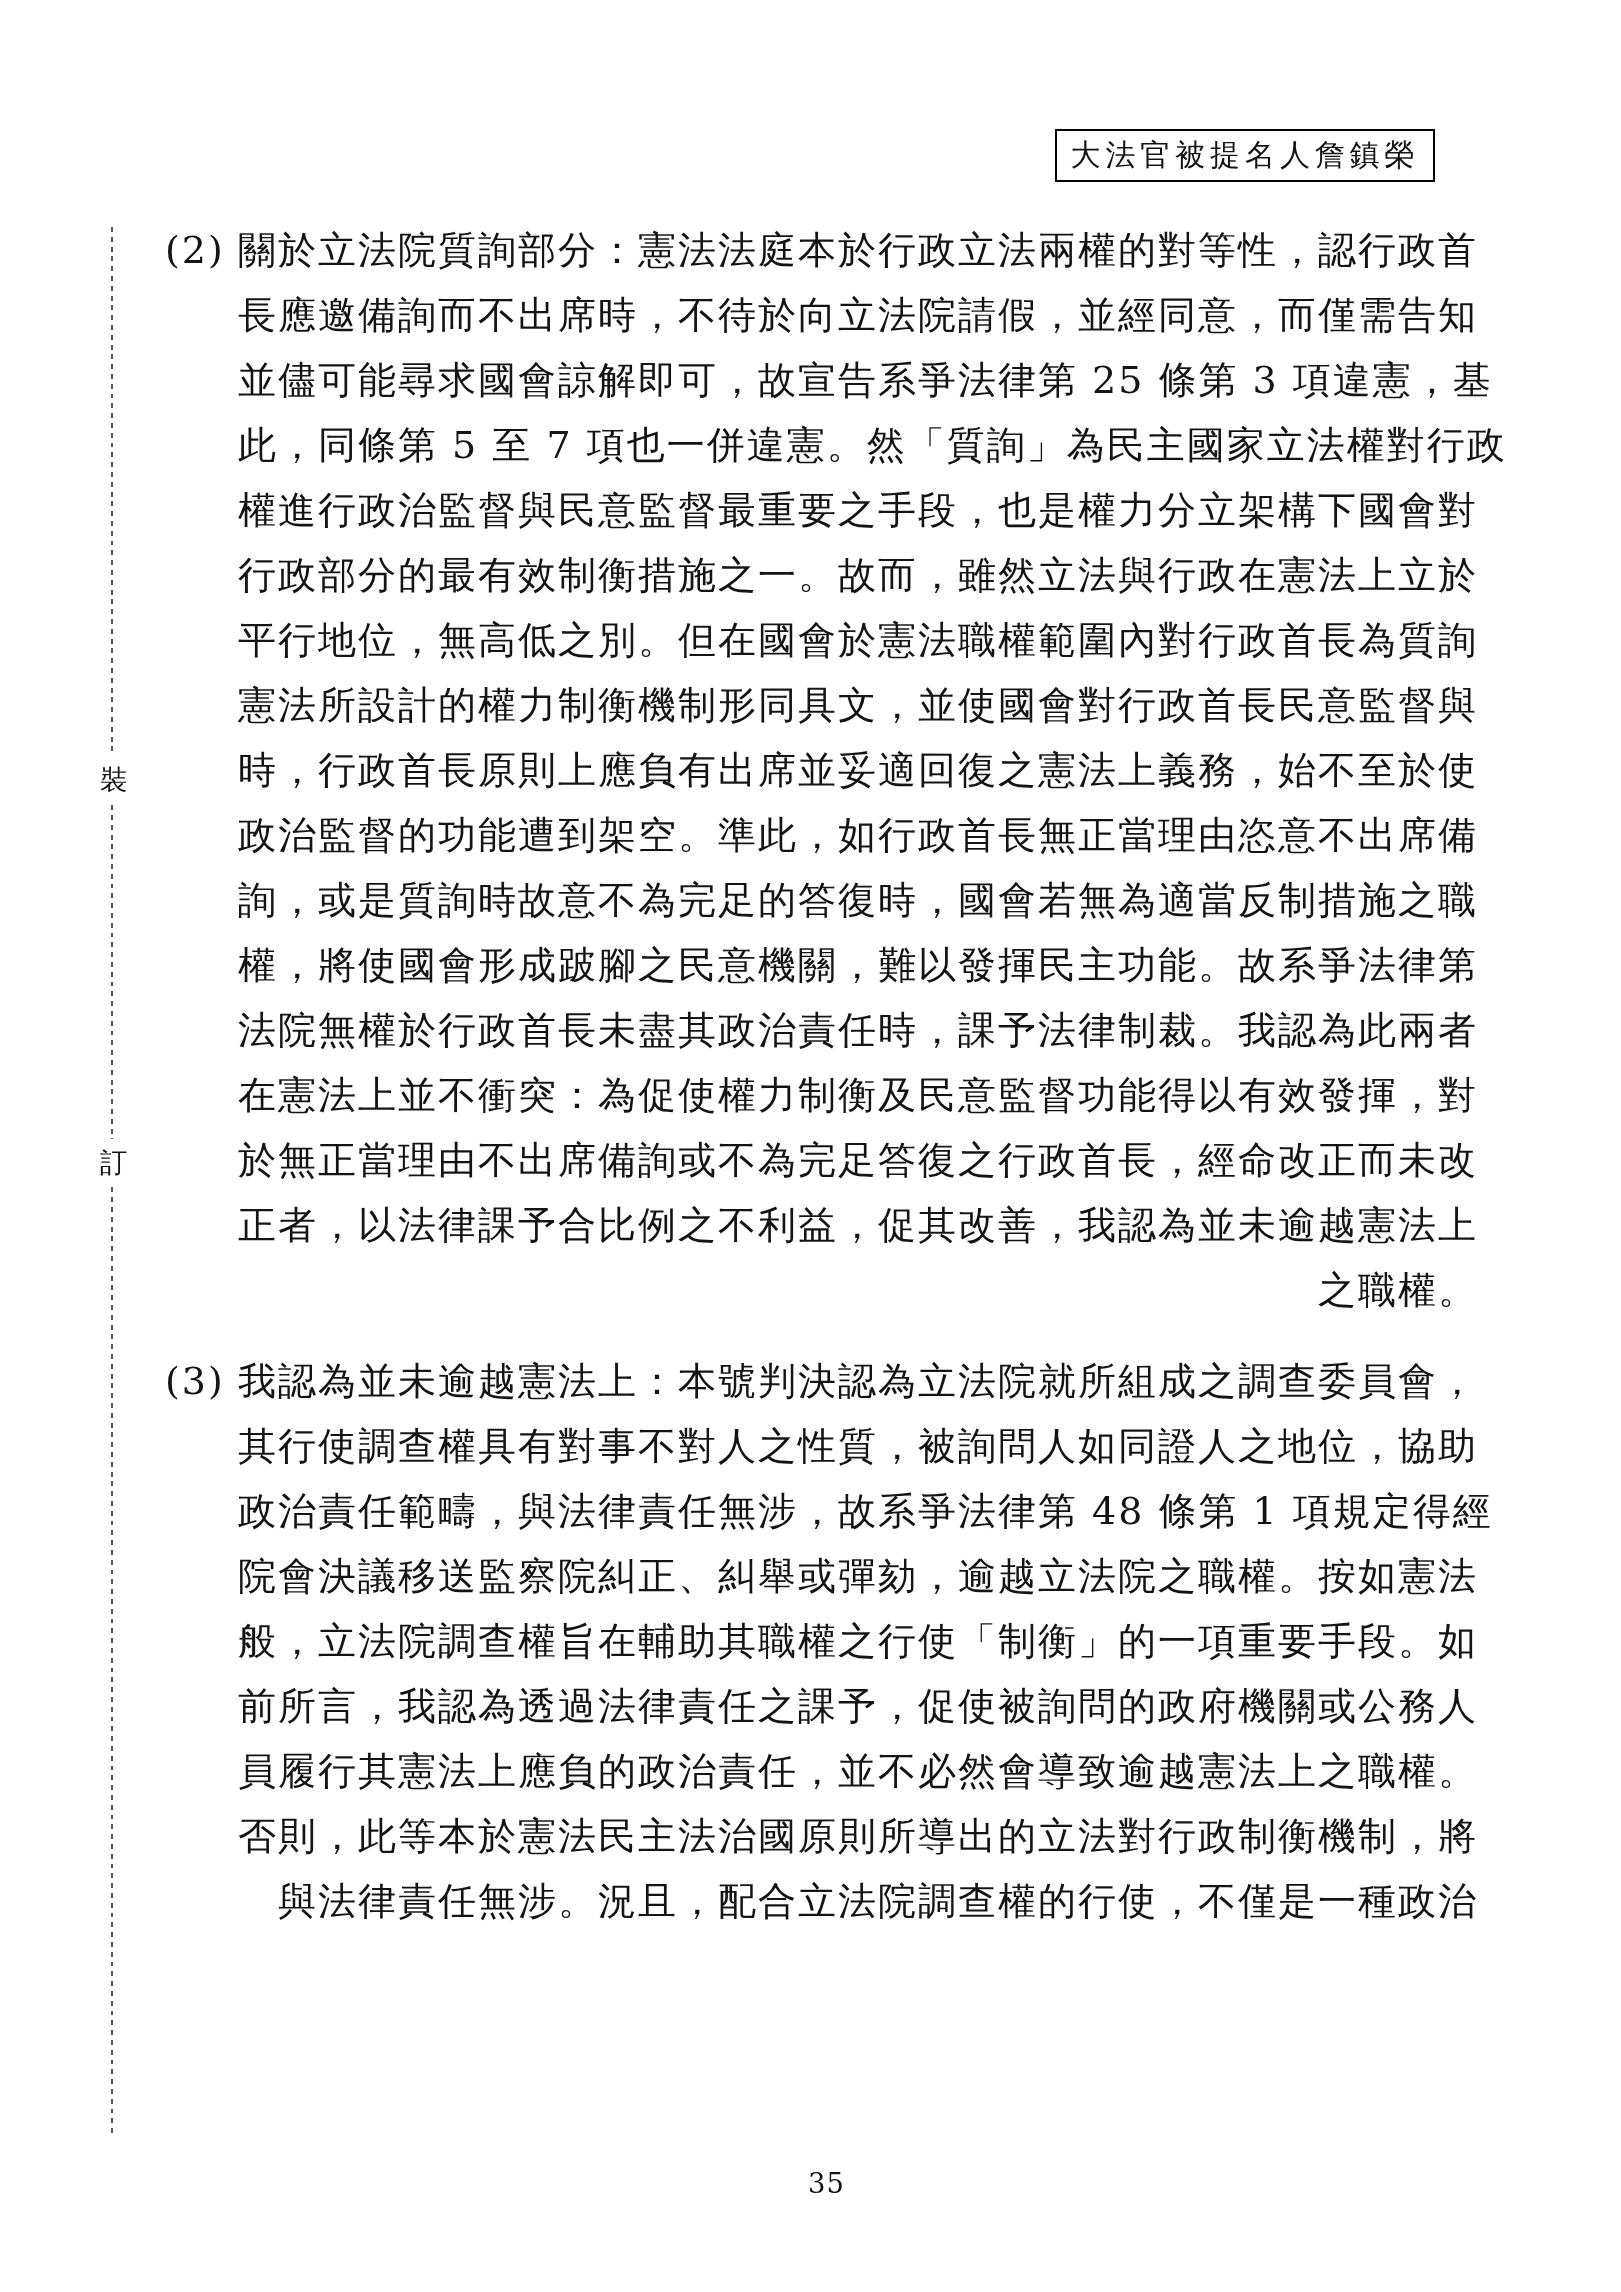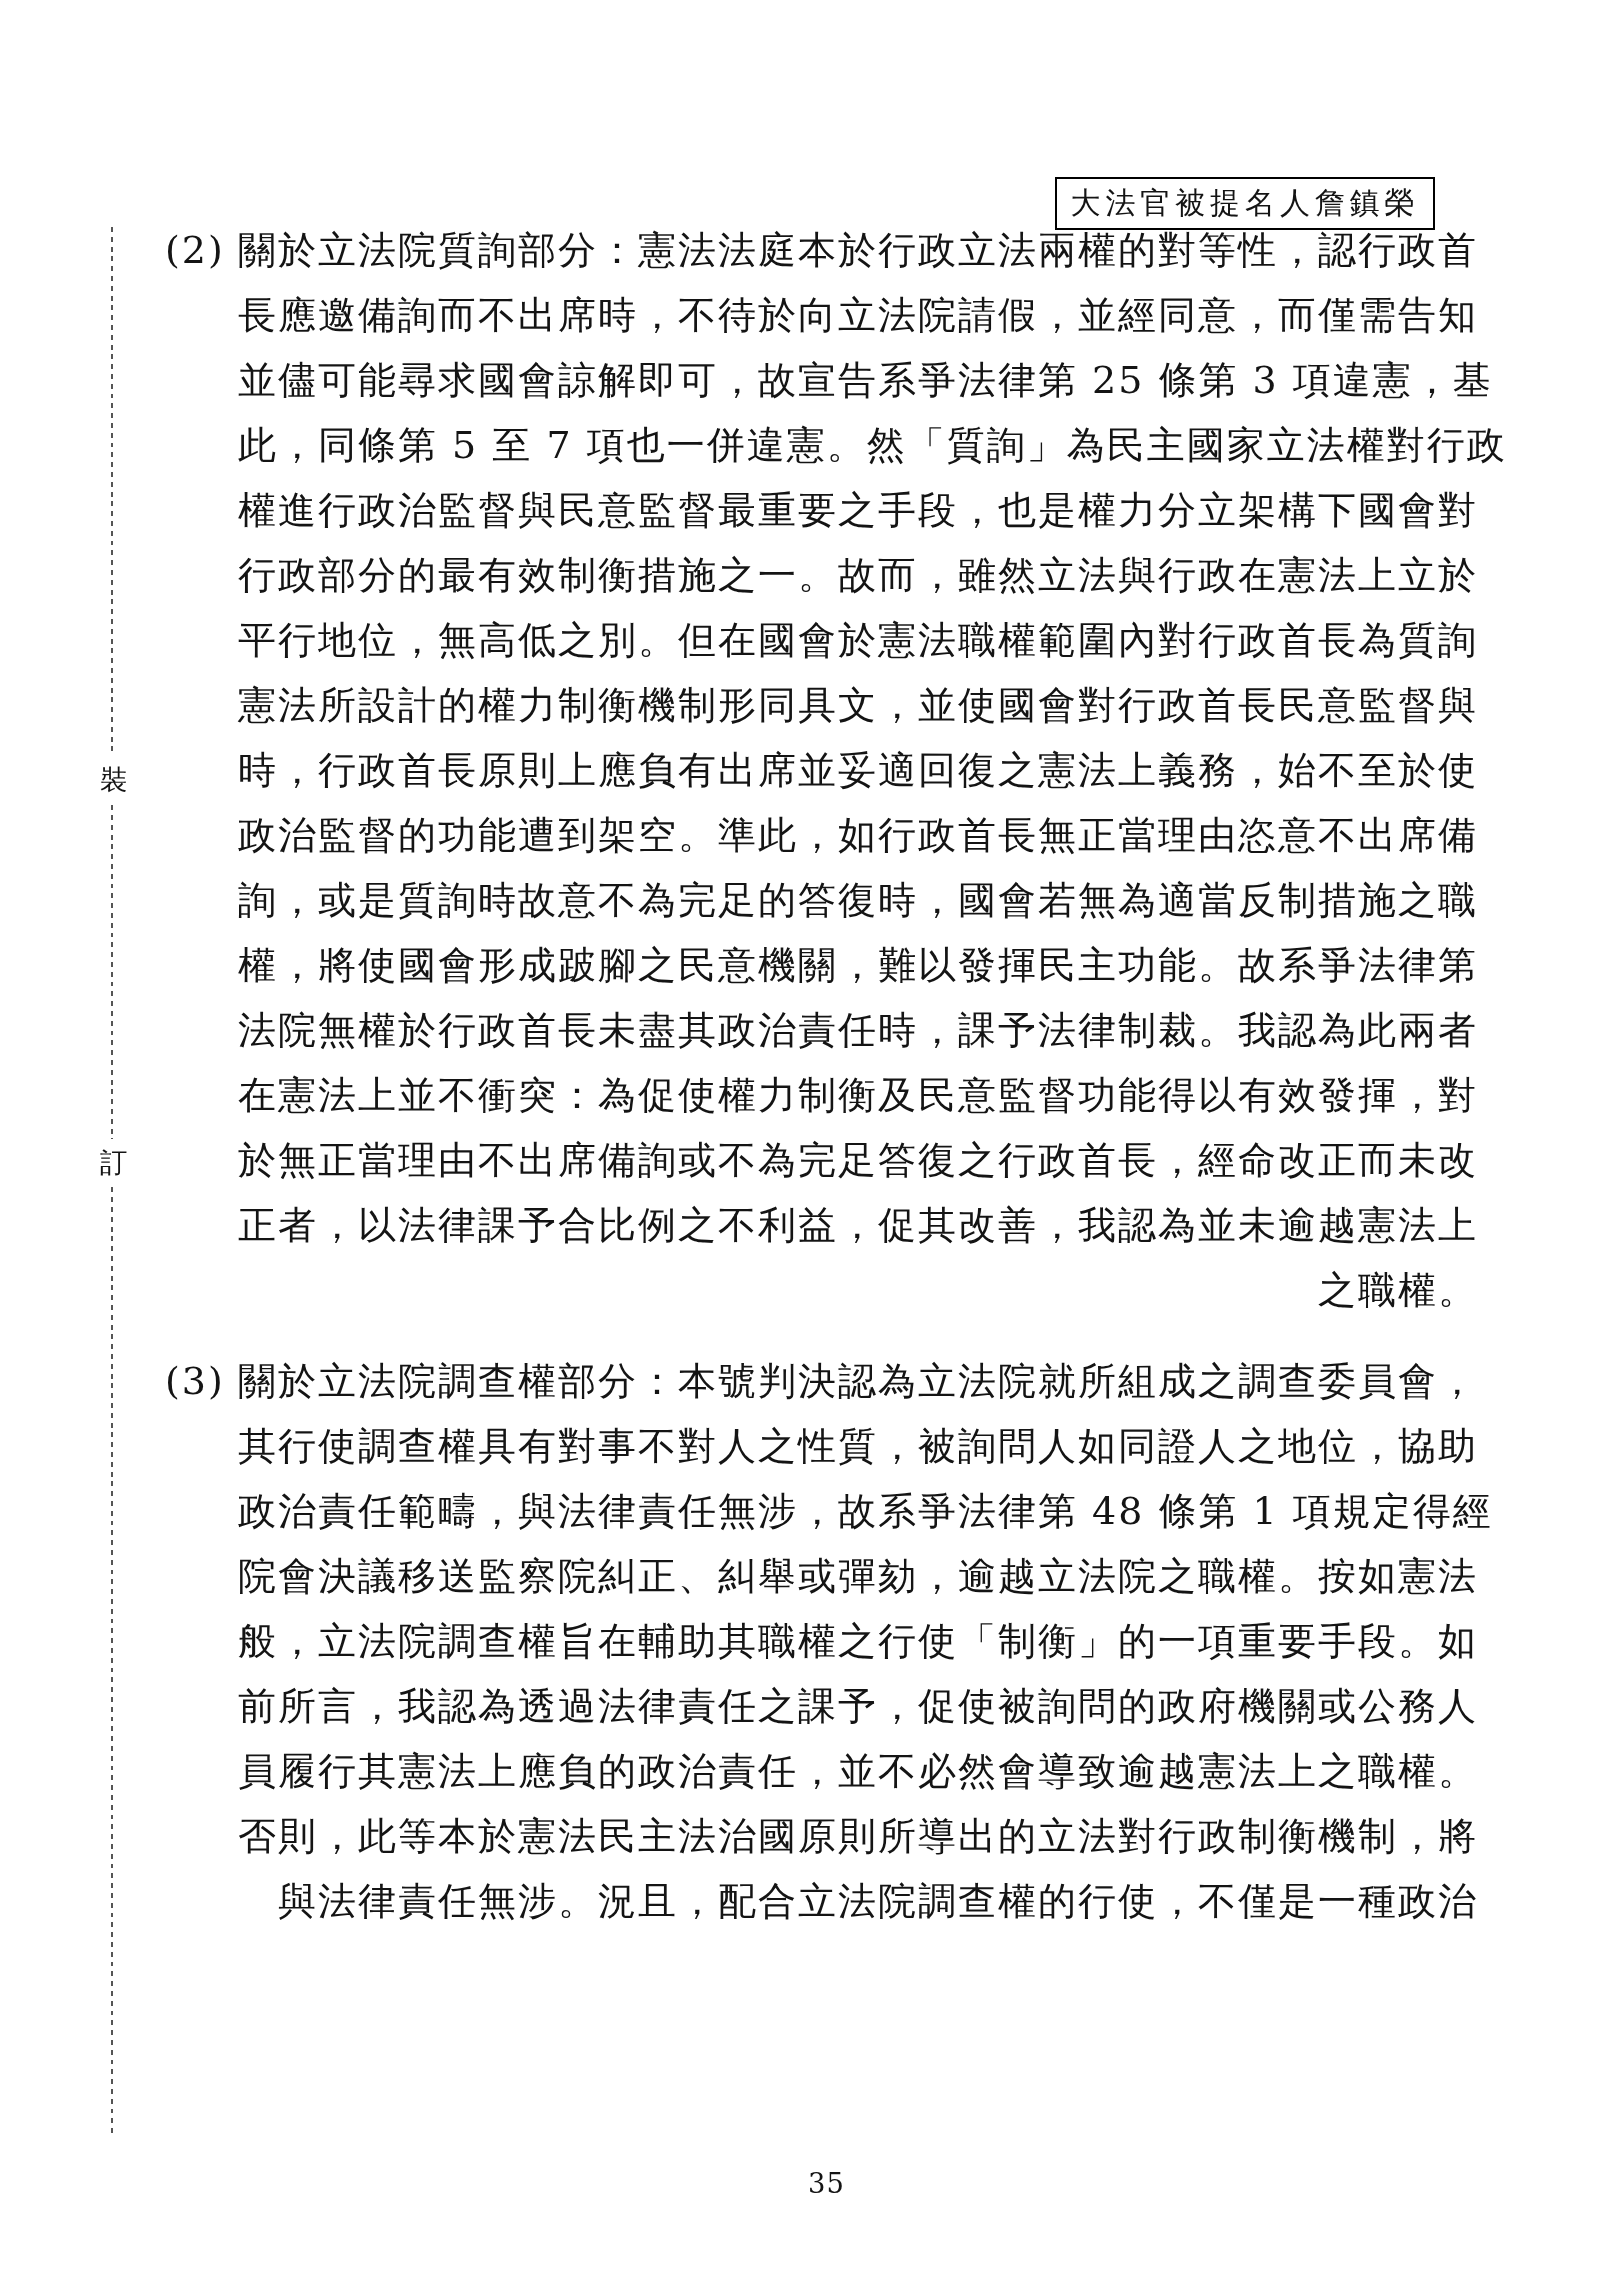--- a/index.html
+++ b/index.html
@@ -22,21 +22,20 @@
     width: 380px;
     height: 53px;
     border: 2px solid #000;
     box-sizing: border-box;
     display: flex;
     align-items: center;
     justify-content: center;
     font-size: 30px;
     letter-spacing: 4.9px;
     font-weight: 500;
-    margin-top: 48px;
   }
 
   
   .binding {
     position: absolute;
     left: 100px;
     top: 227px;
     width: 23.5px;
     height: 1911px;
   }
@@ -126,21 +125,21 @@
         <div class="line">詢，或是質詢時故意不為完足的答復時，國會若無為適當反制措施之職</div>
         <div class="line">權，將使國會形成跛腳之民意機關，難以發揮民主功能。故系爭法律第</div>
         <div class="line">法院無權於行政首長未盡其政治責任時，課予法律制裁。我認為此兩者</div>
         <div class="line">在憲法上並不衝突：為促使權力制衡及民意監督功能得以有效發揮，對</div>
         <div class="line">於無正當理由不出席備詢或不為完足答復之行政首長，經命改正而未改</div>
         <div class="line">正者，以法律課予合比例之不利益，促其改善，我認為並未逾越憲法上</div>
         <div class="line">之職權。</div>
       </div>
       <div class="para">
         <span class="para-label">(3)</span>
-        <div class="line">關於立法院調查權部分：本號判決認為立法院就所組成之調查委員會，</div>
+        <div class="line">我認為並未逾越憲法上：本號判決認為立法院就所組成之調查委員會，</div>
         <div class="line">其行使調查權具有對事不對人之性質，被詢問人如同證人之地位，協助</div>
         <div class="line">政治責任範疇，與法律責任無涉，故系爭法律第 48 條第 1 項規定得經</div>
         <div class="line">院會決議移送監察院糾正、糾舉或彈劾，逾越立法院之職權。按如憲法</div>
         <div class="line">般，立法院調查權旨在輔助其職權之行使「制衡」的一項重要手段。如</div>
         <div class="line">前所言，我認為透過法律責任之課予，促使被詢問的政府機關或公務人</div>
         <div class="line">員履行其憲法上應負的政治責任，並不必然會導致逾越憲法上之職權。</div>
         <div class="line">否則，此等本於憲法民主法治國原則所導出的立法對行政制衡機制，將</div>
         <div class="line">與法律責任無涉。況且，配合立法院調查權的行使，不僅是一種政治</div>
       </div>
     </div>

